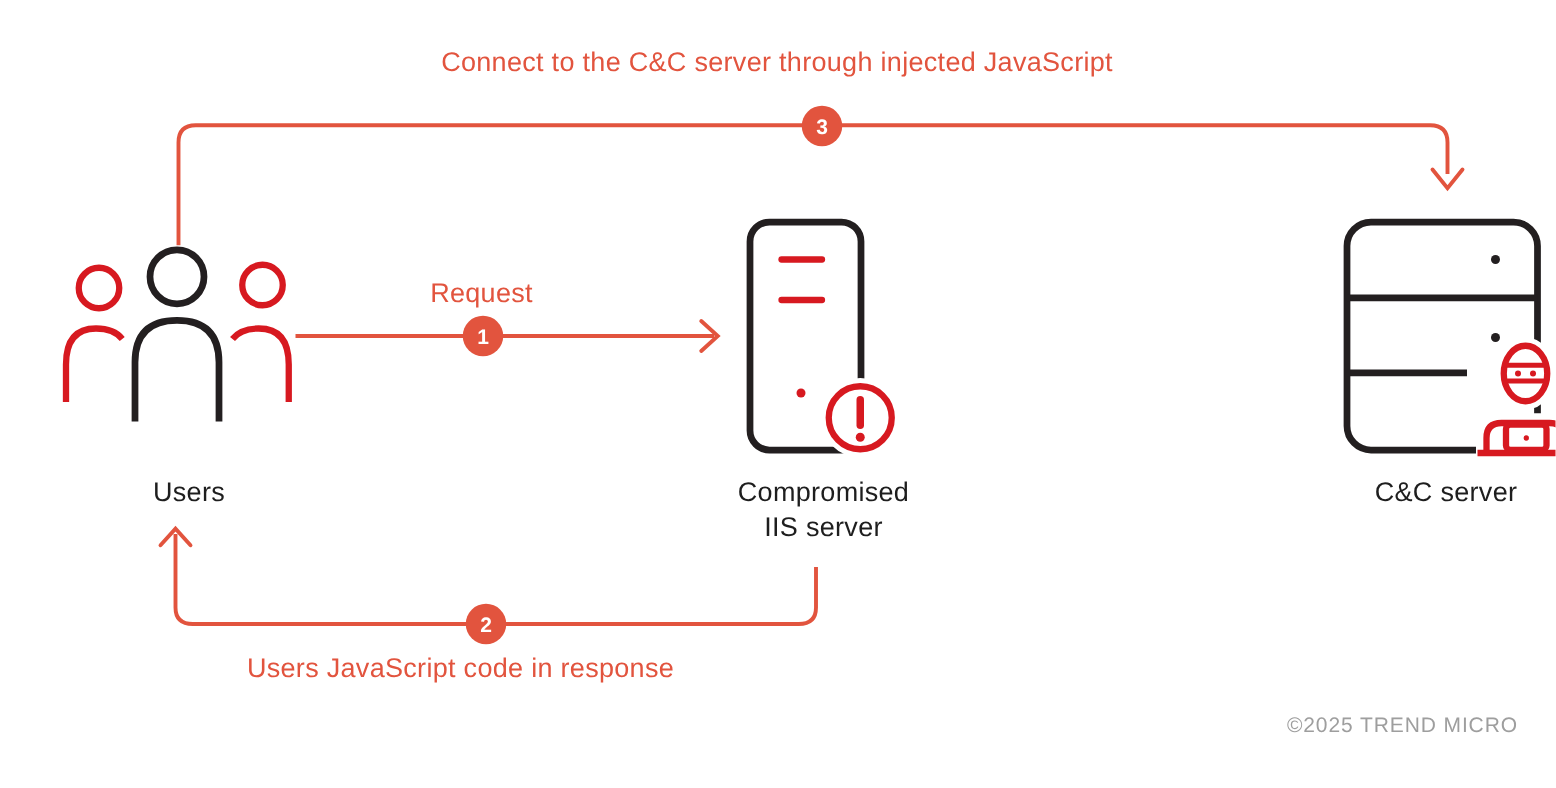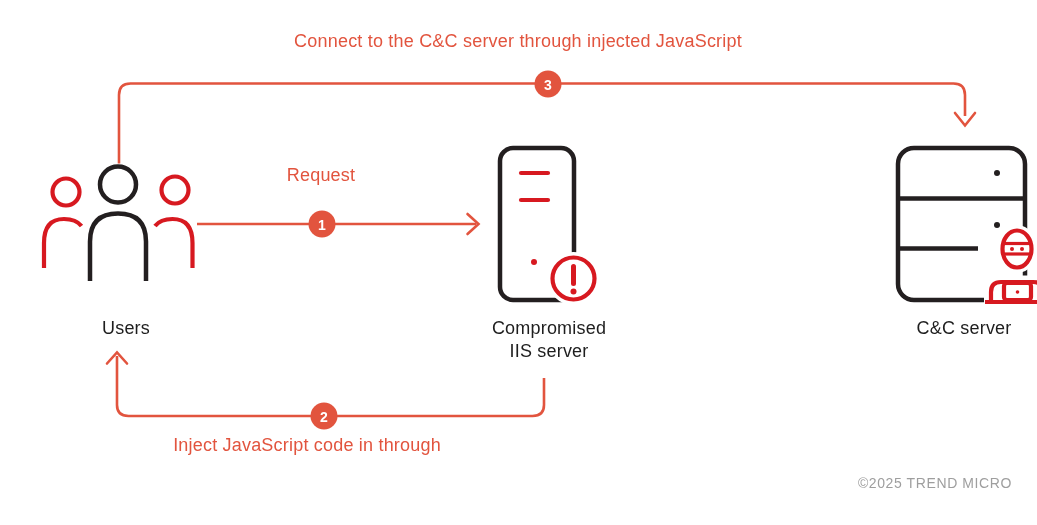--- a/index.html
+++ b/index.html
@@ -108,22 +108,22 @@
         <circle class="fr" cx="1002" cy="249" r="2"></circle>
         <path class="rr" d="M 971 303 L 971 292 Q 971 282 981 282 L 1013 282 Q 1023 282 1023 292 L 1023 303"></path>
         <rect class="rr wfill" x="984" y="283" width="27" height="17" rx="3" stroke-width="4"></rect>
         <circle class="fr" cx="997.5" cy="292" r="1.8"></circle>
         <path class="rr" d="M 965 302 L 1028 302"></path>
       </g>
     </g>
   </svg>
 
   <div class="lbl orange" style="left:498px;top:30px">Connect to the C&amp;C server through injected JavaScript</div>
-  <div class="lbl orange" style="left:301px;top:164px">Request</div>
-  <div class="lbl orange" style="left:287px;top:434px">Inject JavaScript code in through</div>
+  <div class="lbl orange" style="left:301px;top:184px">Request</div>
+  <div class="lbl orange" style="left:287px;top:434px">Users JavaScript code in response</div>
 
   <div class="badge" style="left:302px;top:224px">1</div>
   <div class="badge" style="left:304px;top:416px">2</div>
   <div class="badge" style="left:528px;top:84px">3</div>
 
   <div class="lbl" style="left:106px;top:317px">Users</div>
   <div class="lbl" style="left:944px;top:317px">C&amp;C server</div>
   <div class="lbl" style="left:529px;top:317px">
     <div>Compromised</div>
     <div>IIS server</div>

